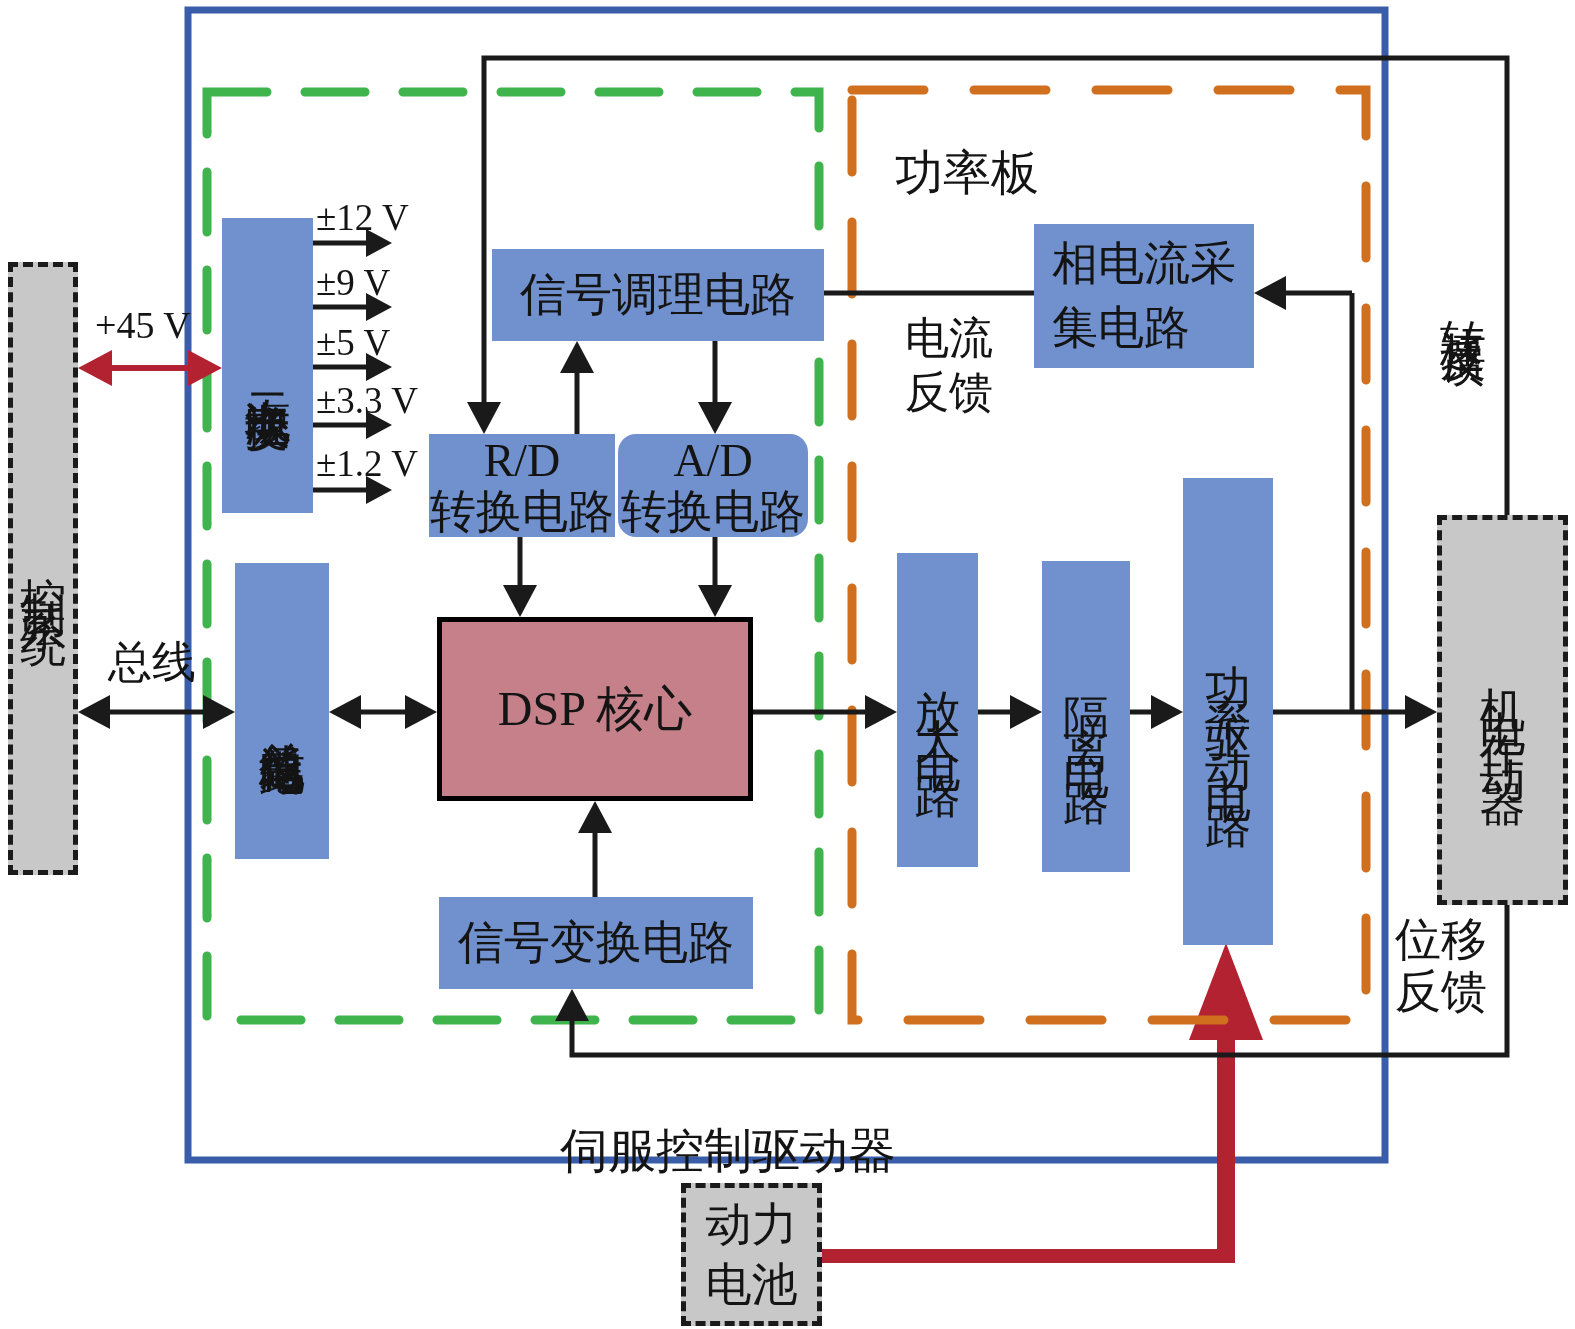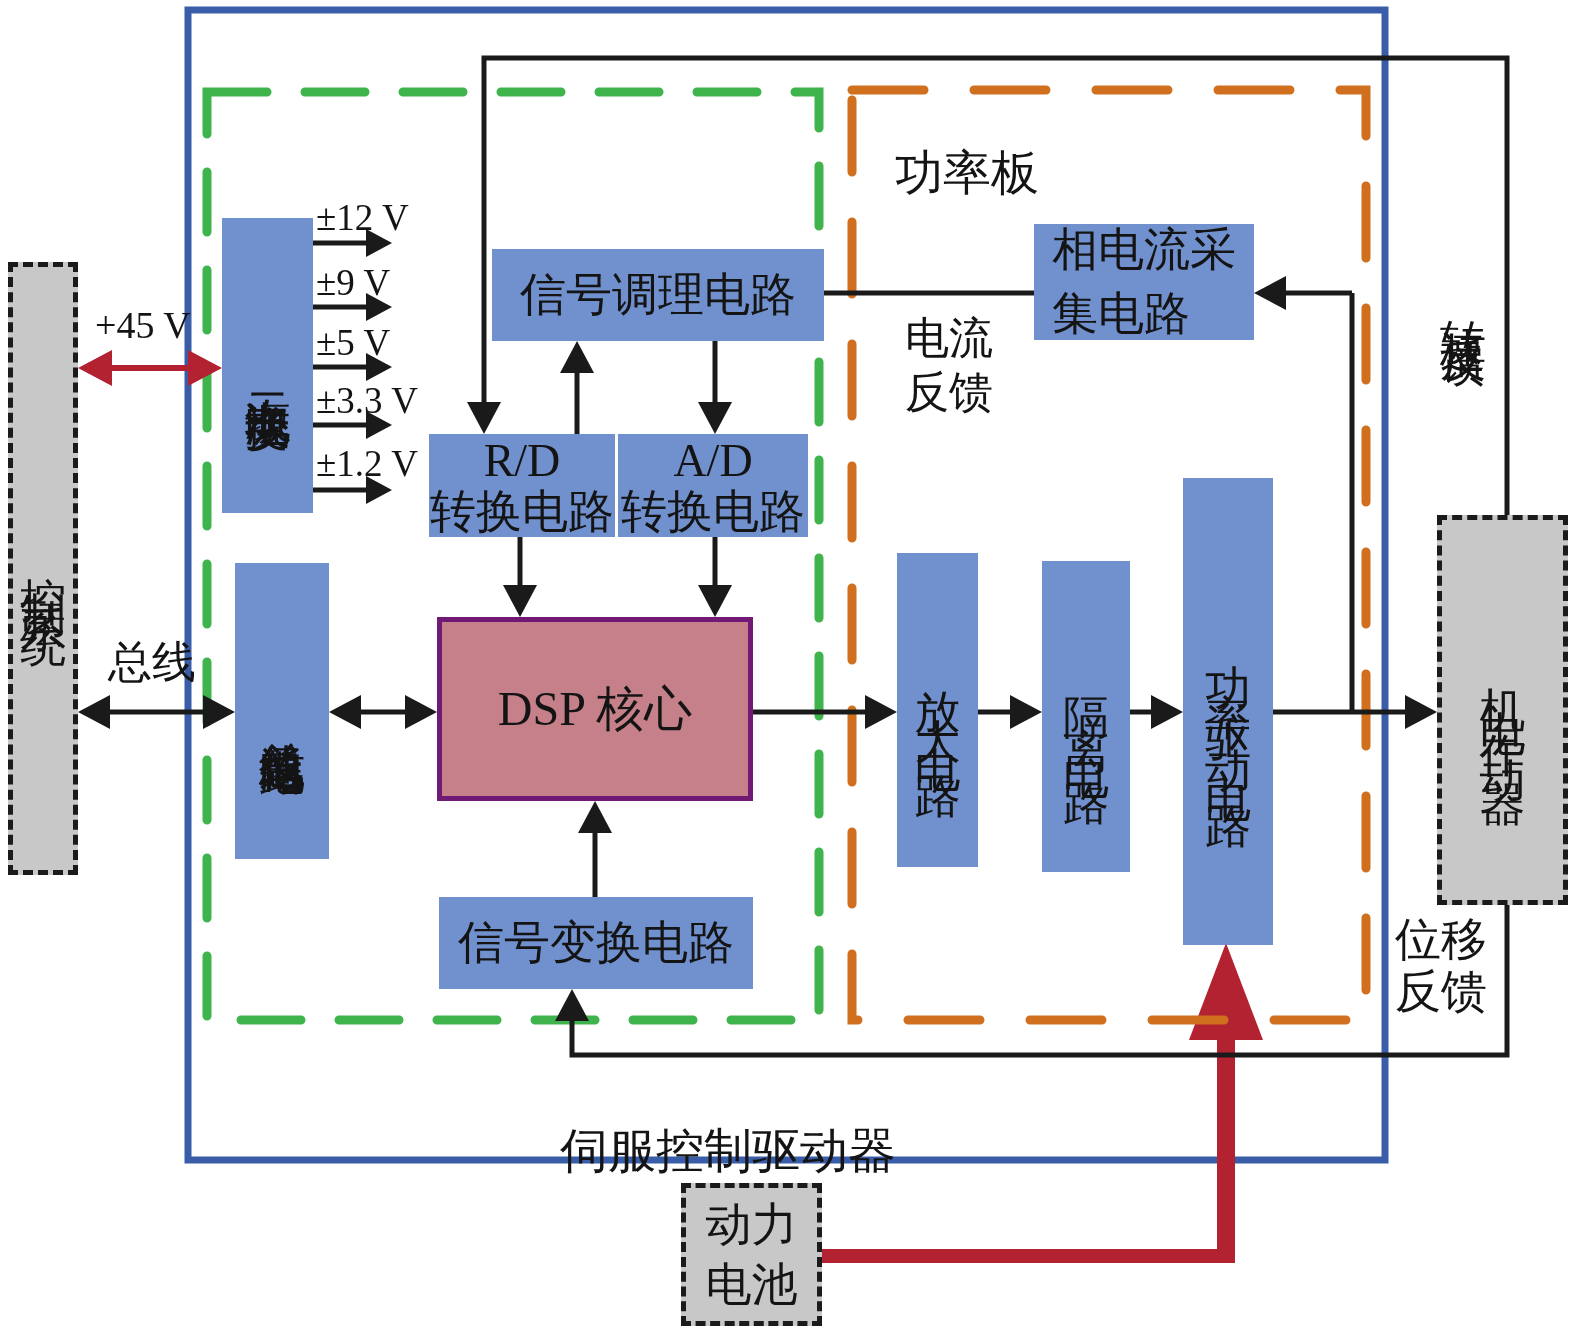--- a/index.html
+++ b/index.html
@@ -3,21 +3,21 @@
 <meta charset="utf-8">
 <style>
   html,body{margin:0;padding:0;background:#ffffff;}
   #stage{
     position:relative;width:1575px;height:1329px;background:#ffffff;overflow:hidden;
     font-family:"Liberation Serif","DejaVu Serif",serif;color:#141414;
   }
   #wires{position:absolute;left:0;top:0;z-index:1;}
   .box{position:absolute;z-index:2;display:flex;align-items:center;justify-content:center;box-sizing:border-box;}
   .blue{background:#7191ce;}
-  .pink{background:#c5808a;border:5px solid #701a75;}
+  .pink{background:#c5808a;border:5px solid #000000;}
   .gray{background:#c8c8c8;border:5px dashed #1b1b1b;}
   .vtext{writing-mode:vertical-rl;text-orientation:upright;}
   .lbl{position:absolute;z-index:2;white-space:nowrap;}
   .lines{display:flex;flex-direction:column;align-items:center;}
   .lines.left{align-items:flex-start;}
   .fs46{font-size:46px;line-height:60px;}
   .fs48{font-size:48px;line-height:62px;}
   .fs44{font-size:44px;line-height:54px;}
   .fs37{font-size:37px;line-height:40px;}
 </style>
@@ -132,28 +132,28 @@
 
   <div class="box blue fs46" style="left:492px;top:249px;width:332px;height:92px;">信号调理电路</div>
 
   <div class="box blue" style="left:429px;top:434px;width:186px;height:103px;">
     <div class="lines" style="font-size:46px;line-height:51px;">
       <span>R/D</span>
       <span>转换电路</span>
     </div>
   </div>
 
-  <div class="box blue" style="left:618px;top:434px;width:190px;height:103px;">
+  <div class="box blue" style="left:618px;top:434px;width:190px;height:103px;border-radius:18px;">
     <div class="lines" style="font-size:46px;line-height:51px;">
       <span>A/D</span>
       <span>转换电路</span>
     </div>
   </div>
 
-  <div class="box blue" style="left:1034px;top:224px;width:220px;height:116px;justify-content:flex-start;padding-left:18px;">
+  <div class="box blue" style="left:1034px;top:224px;width:220px;height:144px;justify-content:flex-start;padding-left:18px;">
     <div class="lines left" style="font-size:46px;line-height:64px;">
       <span>相电流采</span>
       <span>集电路</span>
     </div>
   </div>
 
   <div class="box pink" style="left:437px;top:617px;width:316px;height:184px;">
     <div class="lines" style="font-size:48px;line-height:62px;">
       <span>DSP 核心</span>
     </div>

